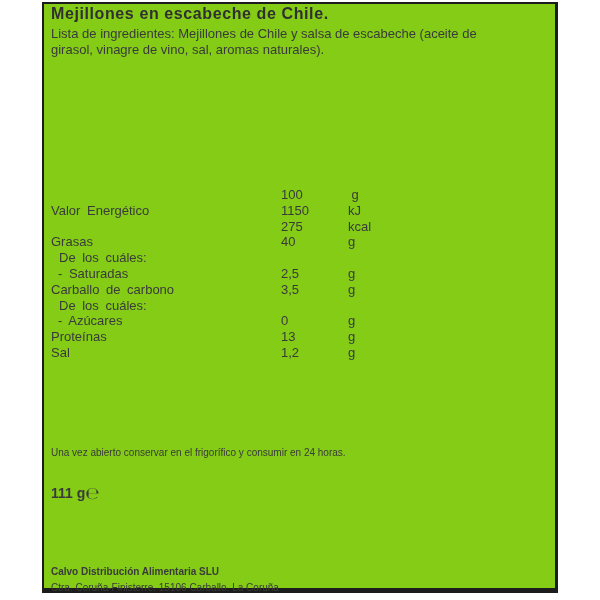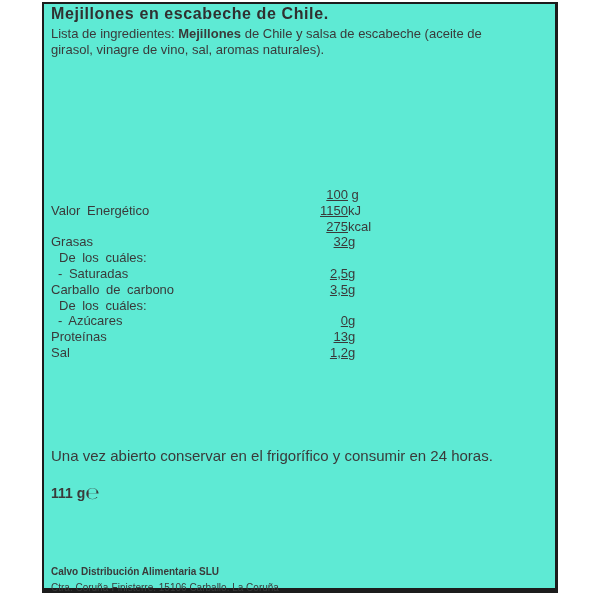--- a/index.html
+++ b/index.html
@@ -9,41 +9,41 @@
     font-family: "Liberation Sans", "DejaVu Sans", sans-serif;
     color: #3a3a3a;
   }
   .sheet {
     position: absolute;
     left: 42px; top: 2px;
     width: 516px; height: 591px;
     border: 2px solid #1c1c1c;
     border-right-width: 3px;
     border-bottom-width: 5px;
-    background: #5eead4;
+    background: #84cc16;
   }
   .blk { position: absolute; left: 7px; right: 8px; }
   .title {
     top: 1px;
     font-size: 16px; font-weight: bold;
     letter-spacing: 0.6px;
     color: #303030;
   }
   .para { top: 22px; font-size: 13px; line-height: 15.8px; }
-  .para b { font-weight: bold; }
+  .para b { font-weight: normal; }
   .claims { top: 70px; font-size: 13px; line-height: 15.8px; }
   .nutri { top: 183px; font-size: 13px; }
   .nrow { position: relative; height: 15.8px; line-height: 15.8px; }
   .nlabel { word-spacing: 3px; }
   .ind-a .nlabel { padding-left: 8px; display: inline-block; }
   .ind-b .nlabel { padding-left: 7px; display: inline-block; }
   .nval { position: absolute; left: 230px; top: 0; white-space: nowrap; }
-  .nnum { display: inline-block; width: 67px; text-align: right; text-decoration: underline; }
+  .nnum { display: inline-block; width: 67px; text-align: left; }
   .nunit { white-space: pre; }
-  .storage { top: 443px; font-size: 15px; }
+  .storage { top: 443px; font-size: 10px; }
   .net { top: 479px; font-size: 14px; font-weight: bold; }
   .esign { font-weight: normal; font-size: 17px; vertical-align: -1px; font-family: "DejaVu Sans", sans-serif; }
   .maker { top: 560px; font-size: 10px; line-height: 16.2px; }
   .maker .name { font-weight: bold; }
   .pre { white-space: pre-wrap; }
 </style>
 </head>
 <body>
 
 <div class="sheet">
@@ -64,21 +64,21 @@
     <div class="nrow">
       <span class="nlabel">Valor Energético</span>
       <span class="nval"><span class="nnum">1150</span><span class="nunit">kJ</span></span>
     </div>
     <div class="nrow">
       <span class="nlabel"></span>
       <span class="nval"><span class="nnum">275</span><span class="nunit">kcal</span></span>
     </div>
     <div class="nrow">
       <span class="nlabel">Grasas</span>
-      <span class="nval"><span class="nnum">32</span><span class="nunit">g</span></span>
+      <span class="nval"><span class="nnum">40</span><span class="nunit">g</span></span>
     </div>
     <div class="nrow ind-a">
       <span class="nlabel">De los cuáles:</span>
       <span class="nval"><span class="nnum"></span><span class="nunit"></span></span>
     </div>
     <div class="nrow ind-b">
       <span class="nlabel">- Saturadas</span>
       <span class="nval"><span class="nnum">2,5</span><span class="nunit">g</span></span>
     </div>
     <div class="nrow">

